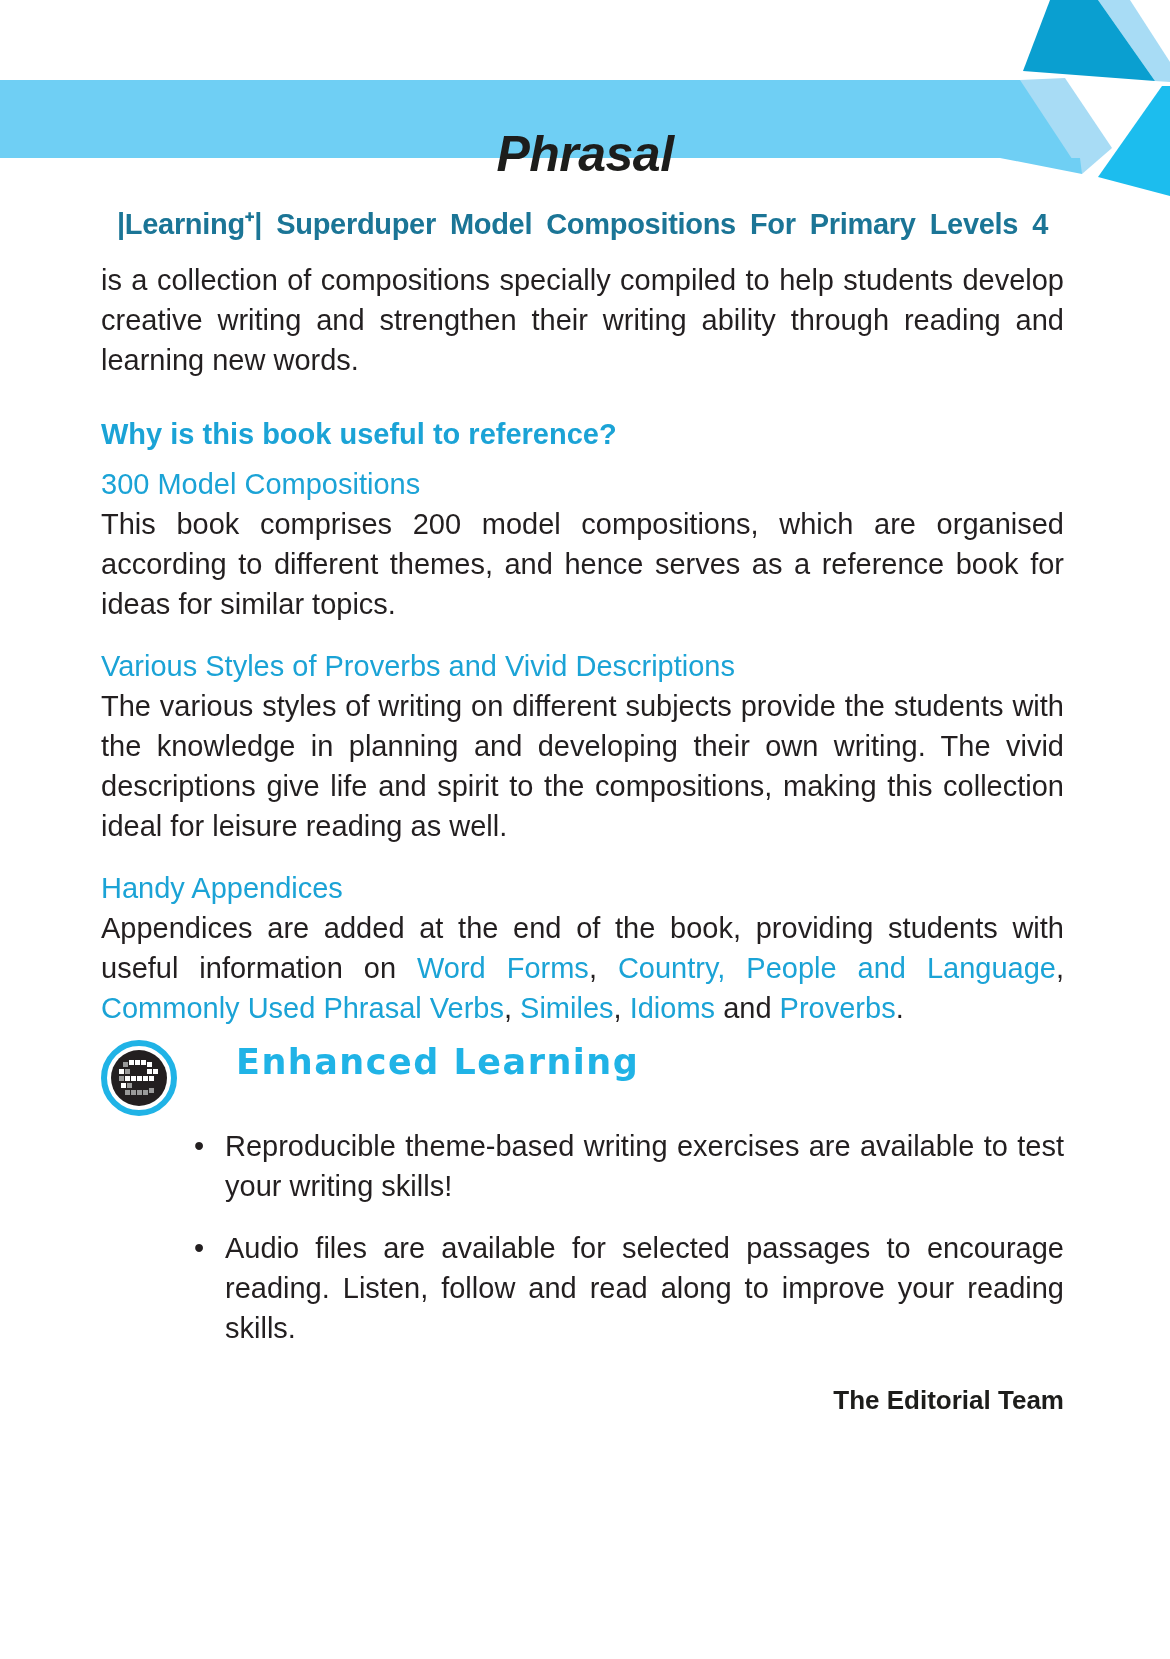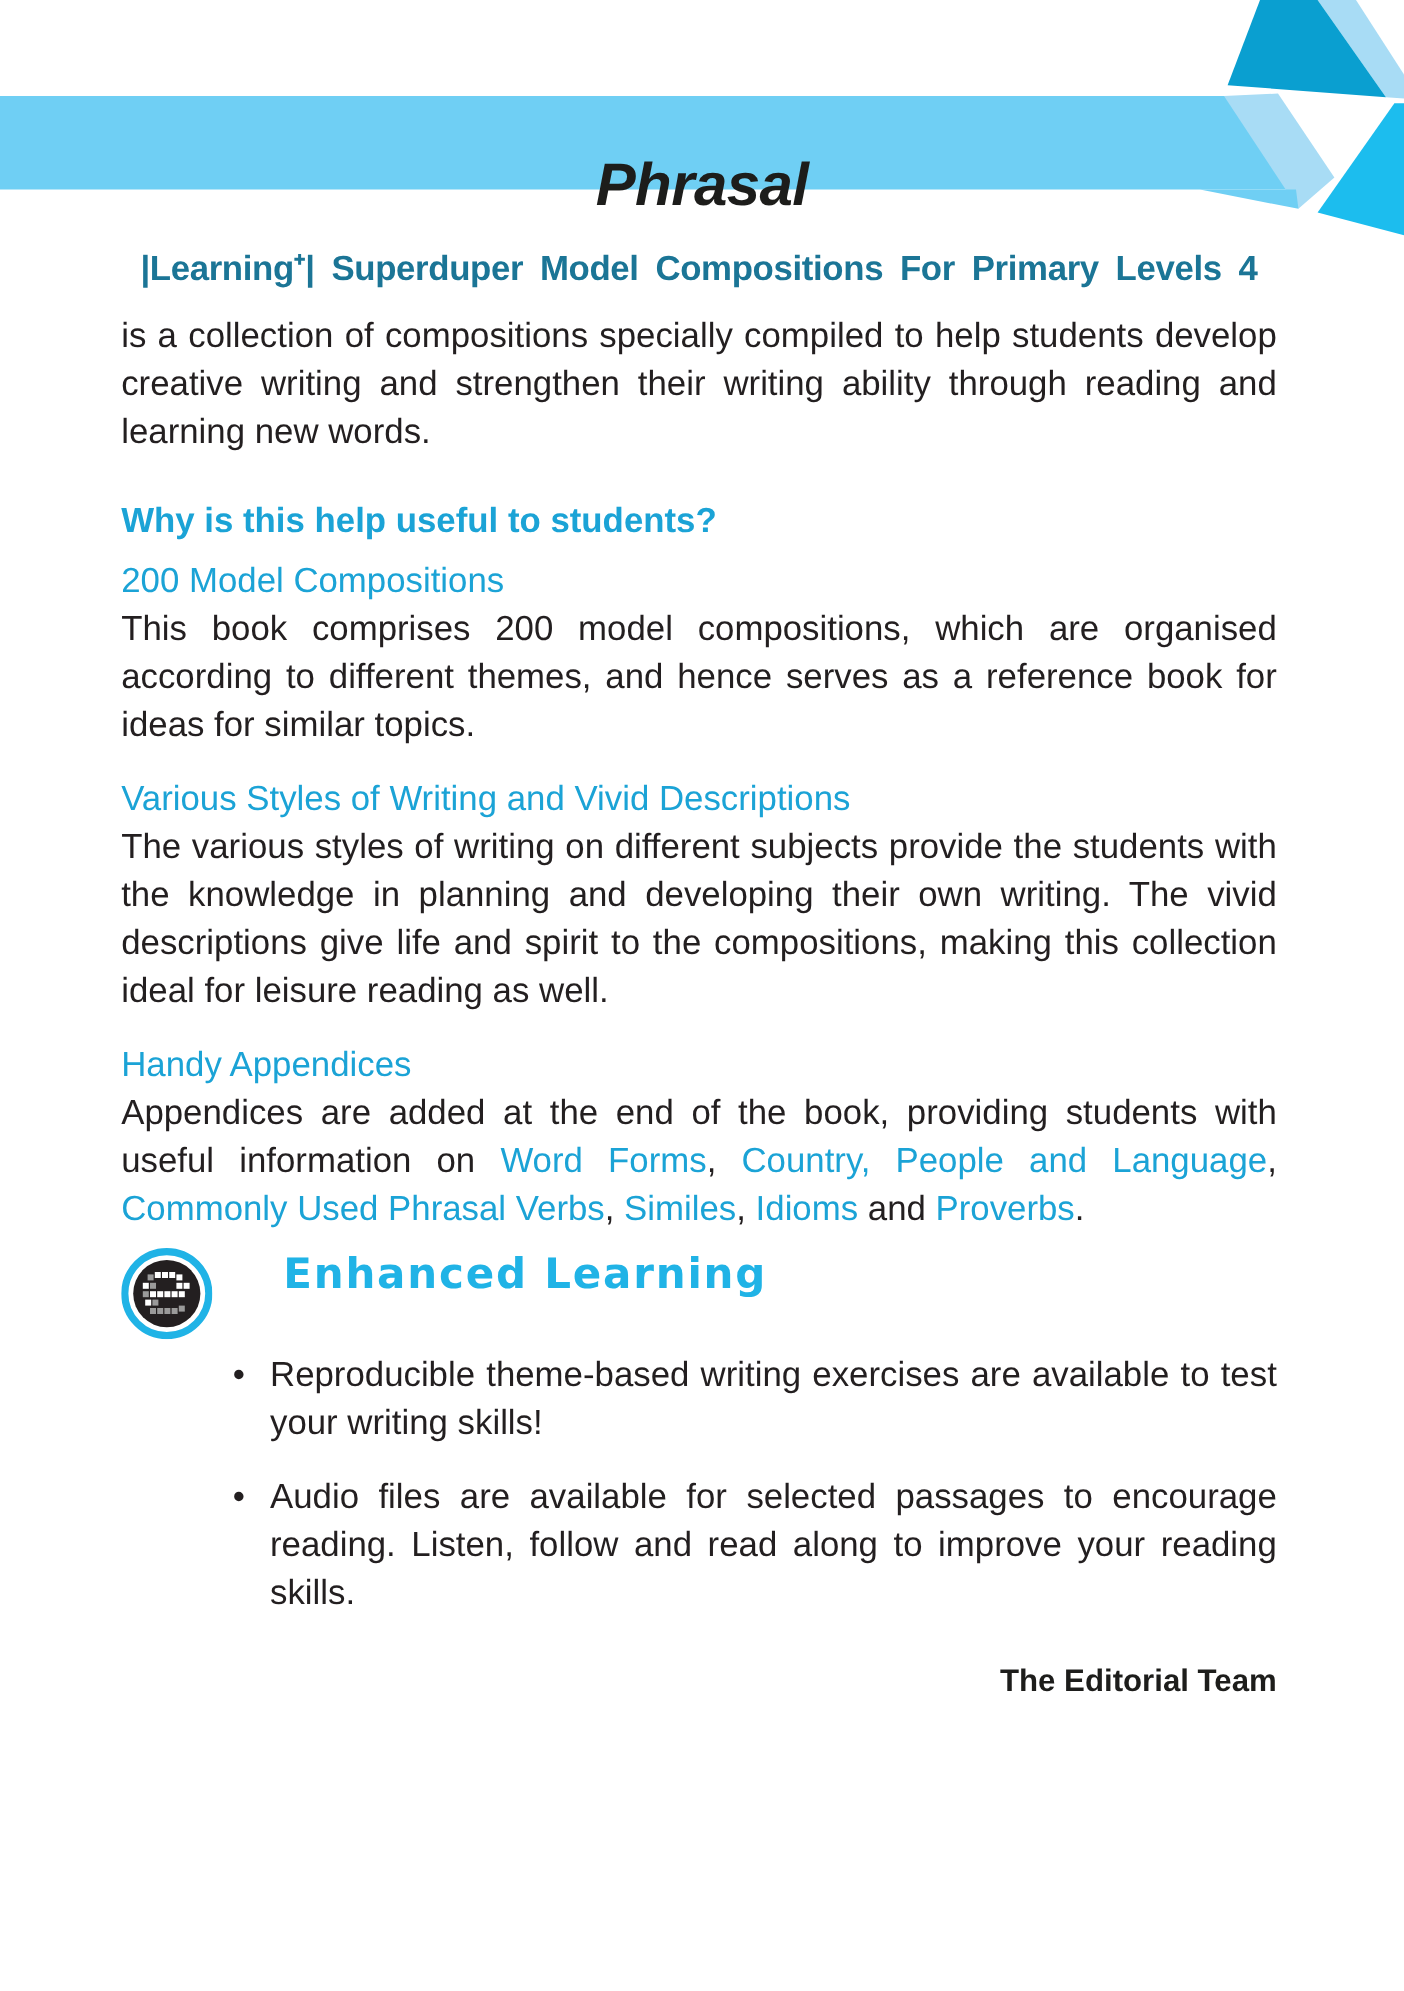--- a/index.html
+++ b/index.html
@@ -50,26 +50,26 @@
 
   <polygon points="1162,86 1170,86 1170,196 1098,177" fill="#1cbdee"></polygon>
 </svg>
 
 <h1 class="title">Phrasal</h1>
 
 <div class="content">
   <div class="intro-title">|Learning⁺| Superduper Model Compositions For Primary Levels 4</div>
   <p class="body-line">is a collection of compositions specially compiled to help students develop creative writing and strengthen their writing ability through reading and learning new words.</p>
 
-  <div class="q-heading">Why is this help useful to students?</div>
+  <div class="q-heading">Why is this book useful to reference?</div>
 
-  <div class="sub-heading first">200 Model Compositions</div>
+  <div class="sub-heading first">300 Model Compositions</div>
   <p class="body-line">This book comprises 200 model compositions, which are organised according to different themes, and hence serves as a reference book for ideas for similar topics.</p>
 
-  <div class="sub-heading" style="margin-top:22px">Various Styles of Writing and Vivid Descriptions</div>
+  <div class="sub-heading" style="margin-top:22px">Various Styles of Proverbs and Vivid Descriptions</div>
   <p class="body-line">The various styles of writing on different subjects provide the students with the knowledge in planning and developing their own writing. The vivid descriptions give life and spirit to the compositions, making this collection ideal for leisure reading as well.</p>
 
   <div class="sub-heading" style="margin-top:22px">Handy Appendices</div>
   <p class="body-line"><span>Appendices are added at the end of the book, providing students with useful information on </span><span class="link">Word Forms</span><span>, </span><span class="link">Country, People and Language</span><span>, </span><span class="link">Commonly Used Phrasal Verbs</span><span>, </span><span class="link">Similes</span><span>, </span><span class="link">Idioms</span><span> and </span><span class="link">Proverbs</span><span>.</span></p>
 </div>
 
 <div class="el-block">
   <svg class="el-logo" viewBox="0 0 76 76" width="76" height="76">
     <circle cx="38" cy="38" r="35" fill="#ffffff" stroke="#20b3e6" stroke-width="6"></circle>
     <circle cx="38" cy="38" r="28" fill="#231f20"></circle>

